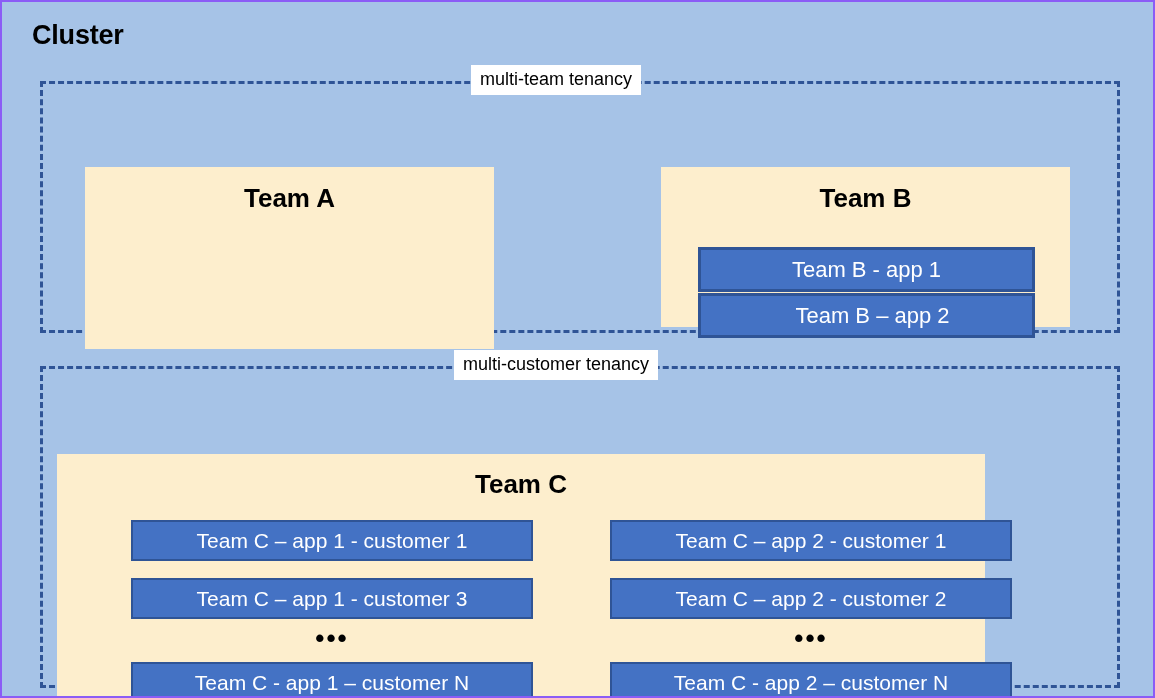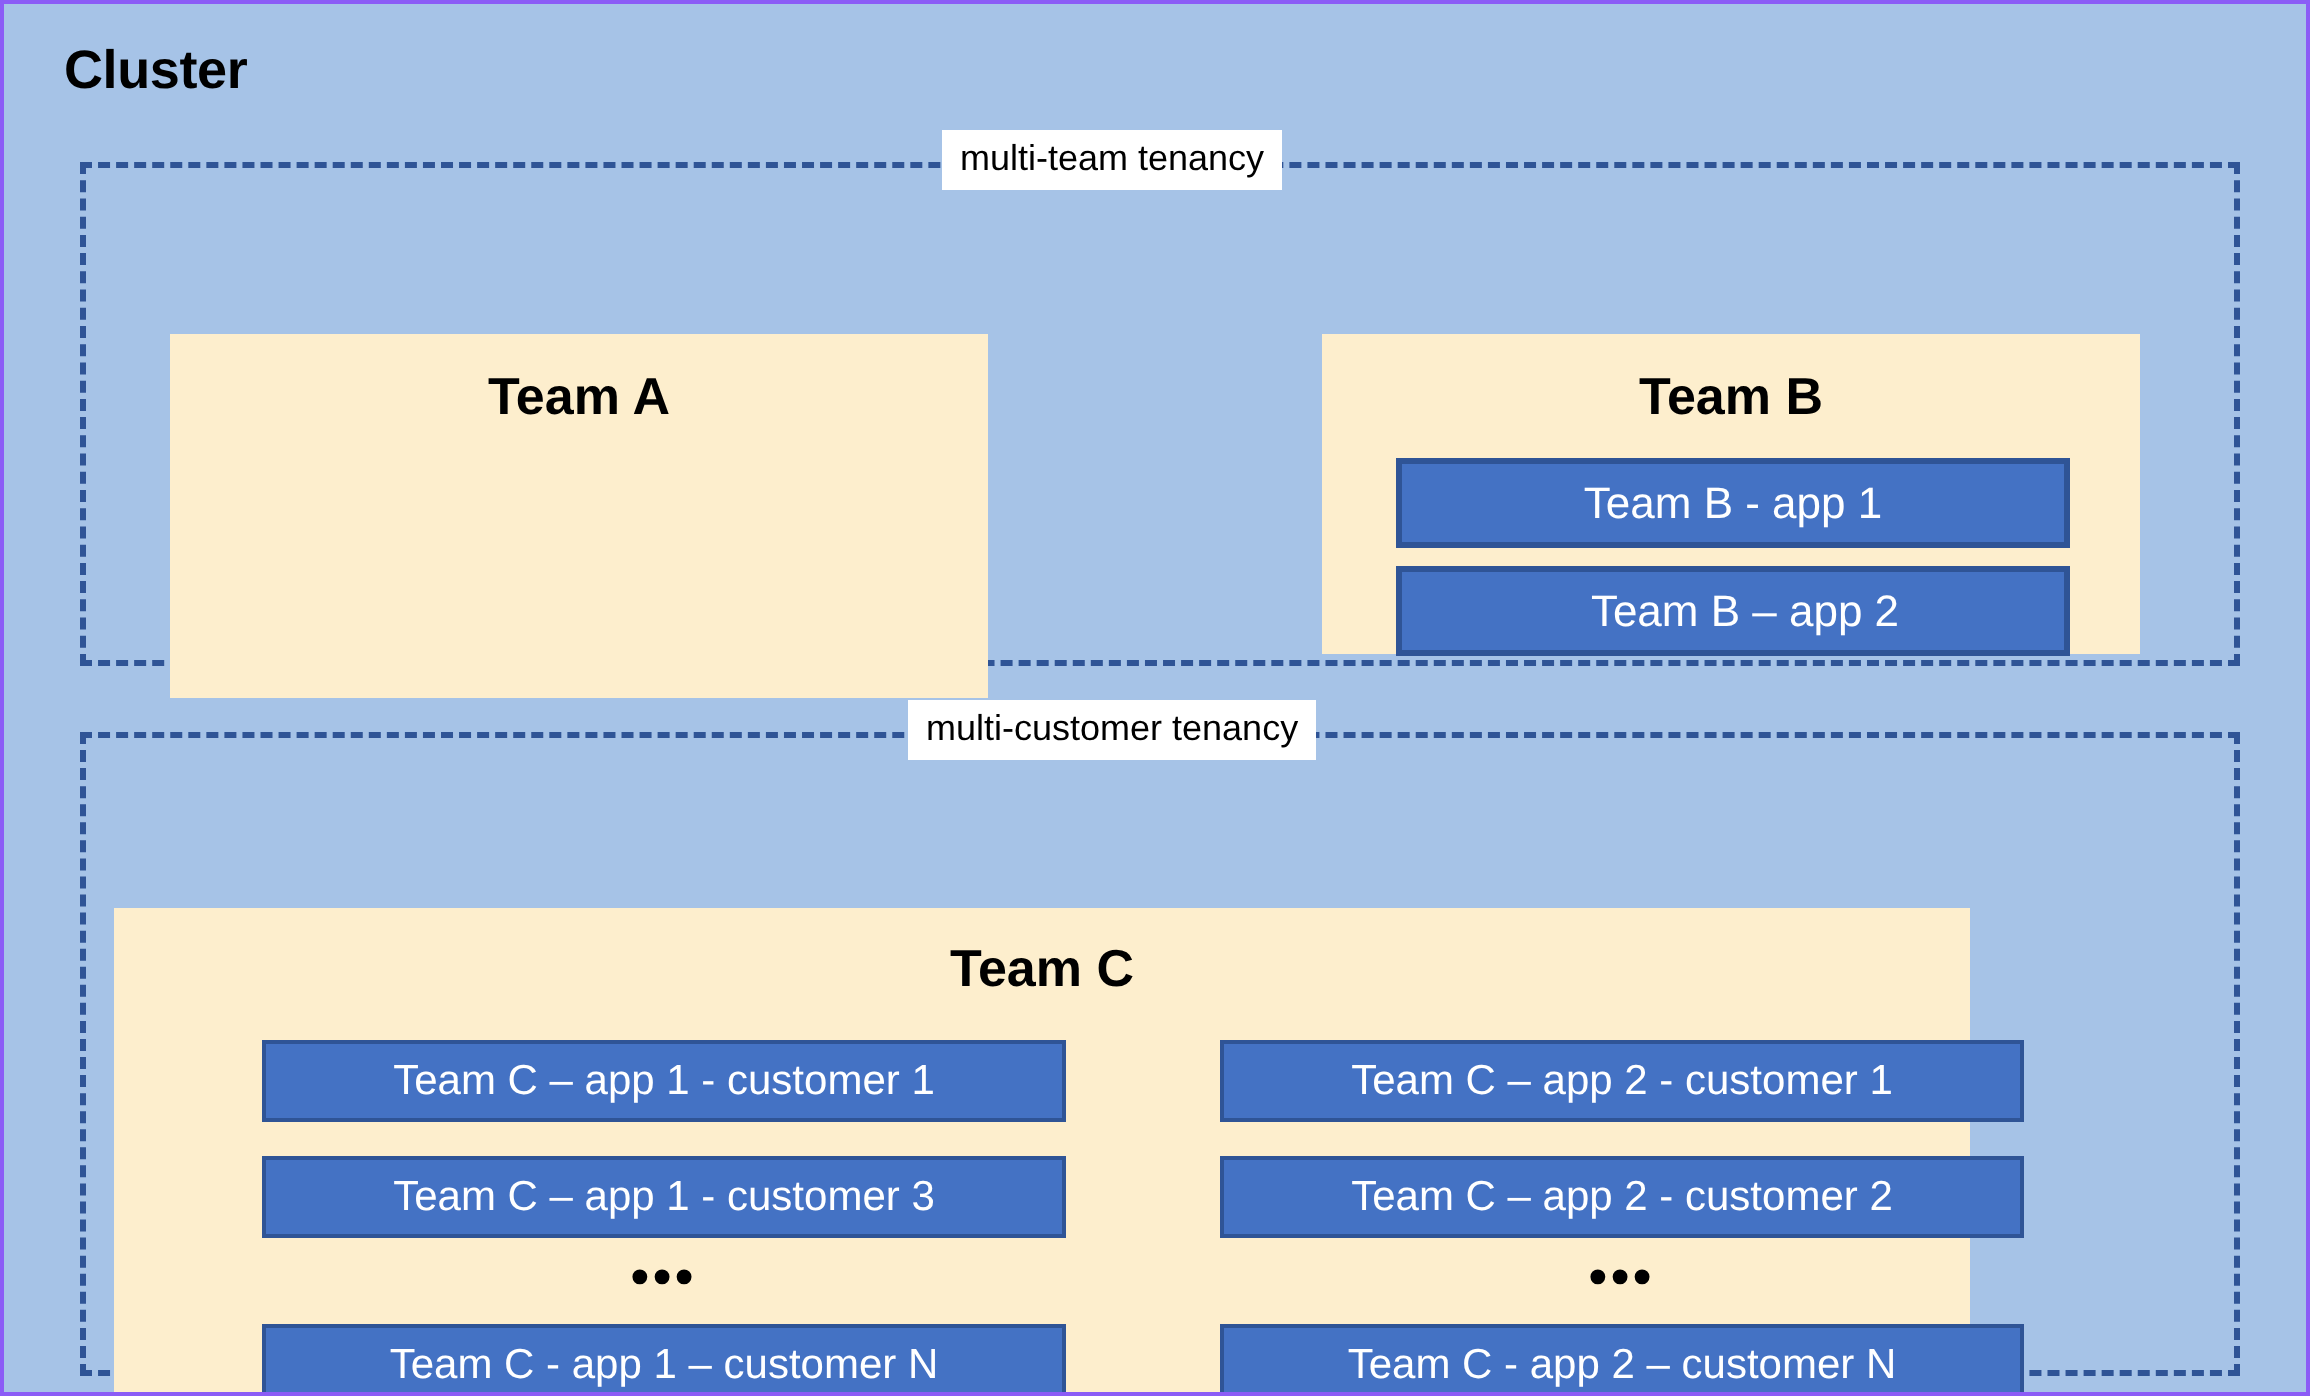--- a/index.html
+++ b/index.html
@@ -100,22 +100,22 @@
     border: 3px solid #2f5496;
     color: #ffffff;
     font-size: 22px;
     display: flex;
     align-items: center;
     justify-content: center;
     white-space: nowrap;
     text-align: center;
   }
   #team-a-app1 { left: 39px; top: 90px; width: 334px; height: 45px; }
-  #team-b-app1 { left: 37px; top: 62px; width: 337px; height: 45px; }
-  #team-b-app2 { left: 37px; top: 116px; width: 337px; height: 45px; padding-left: 12px; }
+  #team-b-app1 { left: 37px; top: 80px; width: 337px; height: 45px; }
+  #team-b-app2 { left: 37px; top: 126px; width: 337px; height: 45px; padding-left: 12px; }
 
   .c-app-box {
     position: absolute;
     box-sizing: border-box;
     background: #4472c4;
     border: 2px solid #2f5496;
     color: #ffffff;
     font-size: 21px;
     display: flex;
     align-items: center;

